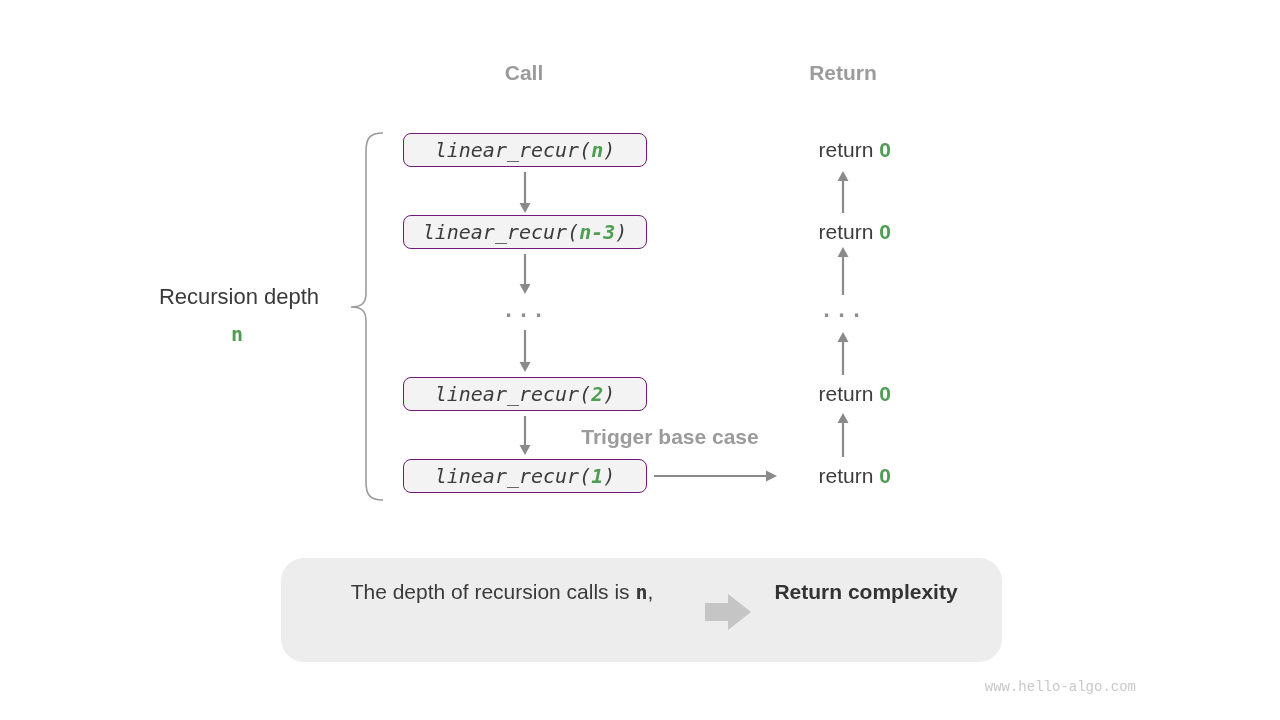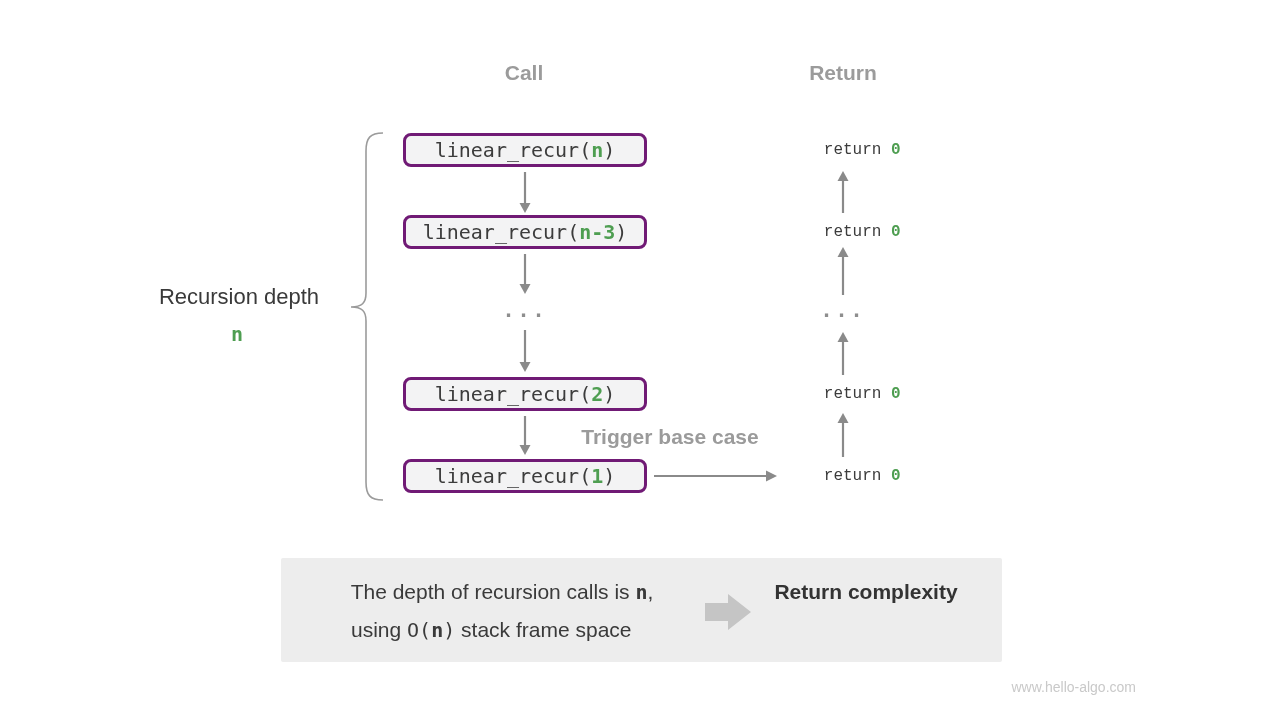--- a/index.html
+++ b/index.html
@@ -26,35 +26,36 @@
     white-space: nowrap;
   }
   .code { font-family: "DejaVu Sans Mono", monospace; }
   .code-box {
     position: absolute;
     left: 403px;
     width: 244px;
     height: 34px;
     box-sizing: border-box;
     background: #f3f3f4;
-    border: 3px solid #701a75;
+    border: 1px solid #701a75;
     border-radius: 8px;
     display: flex;
     align-items: center;
     justify-content: center;
     font-family: "DejaVu Sans Mono", monospace;
     font-size: 20px;
     color: #3c3c3c;
     white-space: pre;
+    font-style: italic;
   }
   .ret-row {
     position: absolute;
     transform: translate(-50%, -50%);
-    font-family: Liberation Mono, monospace;
-    font-size: 16px;
+    font-family: Liberation Sans, sans-serif;
+    font-size: 21px;
     color: #3c3c3c;
     white-space: pre;
   }
   .green { color: #4e9e51; font-weight: bold; }
   .dots {
     position: absolute;
     transform: translate(-50%, -50%);
     font-family: "DejaVu Sans Mono", monospace;
     font-weight: bold;
     font-size: 20px;
@@ -85,21 +86,21 @@
     color: #9b9b9b;
     white-space: nowrap;
   }
   .summary-box {
     position: absolute;
     left: 281px;
     top: 558px;
     width: 721px;
     height: 104px;
     background: #ededed;
-    border-radius: 2px;
+    border-radius: 23px;
   }
   .summary-line {
     position: absolute;
     left: 35px;
     transform: translateY(-50%);
     font-size: 21px;
     color: #3a3a3a;
     white-space: pre;
   }
   .summary-line .code { font-size: 20px; color: #3a3a3a; }
@@ -119,21 +120,21 @@
     font-size: 21px;
     font-weight: bold;
     color: #1283d6;
     white-space: pre;
   }
   .result-value .code { font-size: 20px; font-weight: bold; color: #1283d6; }
   .watermark {
     position: absolute;
     right: 42px;
     top: 679px;
-    font-family: Liberation Sans, sans-serif;
+    font-family: Liberation Mono, monospace;
     font-size: 14px;
     color: #c9c9c9;
     white-space: nowrap;
   }
 </style>
 </head>
 <body>
 
 <div class="canvas">
 
@@ -170,23 +171,20 @@
 
   <div class="depth-title" style="left:239px; top:297px;">Recursion depth</div>
   <div class="depth-value" style="left:237px; top:334px;">n</div>
 
   <div class="trigger-label" style="left:670px; top:437px;">Trigger base case</div>
 
   <div class="summary-box">
     <div class="summary-line" style="top:34px;">
       <span>The depth of recursion calls is </span><span class="code green">n</span><span>,</span>
     </div>
-    <div class="summary-line" style="top:72px;">
-      <span>using </span><span class="code">O(</span><span class="code green">n</span><span class="code">)</span><span> stack frame space</span>
-    </div>
     <div class="result-title" style="top:34px;">Return complexity</div>
   </div>
 
   <div class="watermark">www.hello-algo.com</div>
 
   <svg class="overlay" viewBox="0 0 1280 720" xmlns="http://www.w3.org/2000/svg">
 
     <path d="M 383 133 C 370 133 366 138 366 151 L 366 293 C 366 303 362 307 351 307
              C 362 307 366 311 366 321 L 366 482 C 366 495 370 500 383 500" fill="none" stroke="#9b9b9b" stroke-width="1.6"></path>
 

